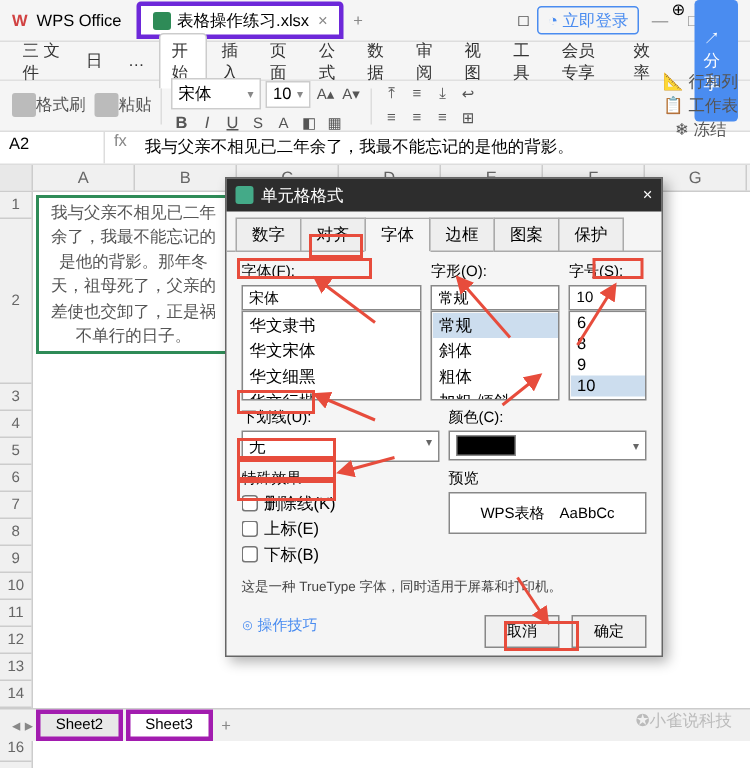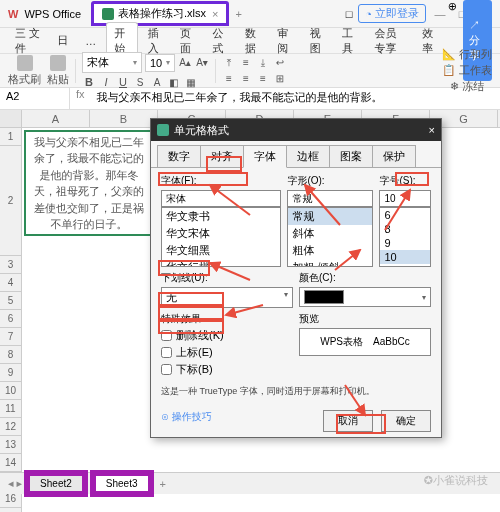--- a/index.html
+++ b/index.html
@@ -12,21 +12,21 @@
 .titlebar .plus{margin-left:6px;color:#888}
 .titlebar .right{margin-left:auto;display:flex;align-items:center;gap:6px}
 .titlebar .login{border:1px solid #4a8cf0;color:#4a8cf0;padding:1px 6px;border-radius:3px;display:flex;align-items:center;gap:3px}
 .titlebar .winbtn{width:16px;color:#888;text-align:center}
 .menubar{height:26px;background:#f5f5f5;display:flex;align-items:center;padding:0 8px;gap:3px;border-bottom:1px solid #e0e0e0}
 .menubar .m{padding:3px 7px;color:#333}
 .menubar .m.active{background:#fff;border:1px solid #ccc;border-bottom:none;border-radius:3px 3px 0 0}
 .menubar .right{margin-left:auto;display:flex;gap:6px}
 .menubar .share{background:#4a8cf0;color:#fff;padding:18px 6px;border-radius:3px}
 .toolbar{height:34px;background:#f5f5f5;display:flex;align-items:center;padding:2px 8px;gap:6px;border-bottom:1px solid #ddd}
-.tbtn{display:flex;flex-direction:column;align-items:center;font-size:9px;color:#555}
+.tbtn{display:flex;flex-direction:row;align-items:flex-start;font-size:9px;color:#555}
 .tbtn .ico{width:16px;height:16px;background:#bbb;border-radius:2px;margin-bottom:1px}
 .sep{width:1px;height:24px;background:#ddd}
 .fontsel{border:1px solid #ccc;padding:2px 4px;background:#fff;min-width:60px;display:flex;align-items:center;justify-content:space-between}
 .fontsel .dd{color:#888;font-size:8px}
 .tgroup{display:flex;flex-direction:column;gap:2px}
 .trow{display:flex;gap:3px;align-items:center}
 .tico{width:14px;height:14px;display:flex;align-items:center;justify-content:center;color:#555;font-size:10px}
 .formula{height:22px;display:flex;border-bottom:1px solid #ddd;background:#fff}
 .namebox{width:70px;border-right:1px solid #ddd;padding:2px 6px}
 .fx{padding:0 6px;color:#888;}
@@ -58,21 +58,21 @@
 .dlist div.sel{background:#cde}
 .dcheck{display:flex;align-items:center;gap:4px;font-size:10px;margin:2px 0}
 .dcheck input{width:11px;height:11px}
 .dprev{border:1px solid #888;background:#fff;height:28px;display:flex;align-items:center;justify-content:center;font-size:10px}
 .dnote{font-size:9px;color:#444;margin-top:6px}
 .dfoot{display:flex;justify-content:flex-end;gap:8px;padding:6px 10px;align-items:flex-start}
 .dlink{color:#4a8cf0;margin-right:auto;font-size:10px}
 .dbtn{border:1px solid #888;padding:3px 14px;background:#f0f0f0;font-size:10px}
 .hl{border:2px solid #e74c3c;position:absolute;pointer-events:none}
 .sheettabs{position:absolute;bottom:18px;left:0;right:0;height:22px;background:#f0f0f0;display:flex;align-items:center;padding:0 8px;gap:2px;border-top:1px solid #ccc}
-.sheettab{padding:2px 10px;background:#fff;border:6px solid #a21caf;font-size:10px}
+.sheettab{padding:2px 10px;background:#fff;border:3px solid #a21caf;font-size:10px}
 .sheettab.inactive{background:#e8e8e8}
 .watermark{position:absolute;bottom:24px;right:12px;color:#bbb;font-size:11px}
 .colorbox{width:40px;height:14px;background:#000;border:1px solid #888}
 .ddarrow{font-size:8px;color:#666}
 .arrow{position:absolute;pointer-events:none}
 </style>
 </head>
 <body>
 
 <div class="titlebar">

